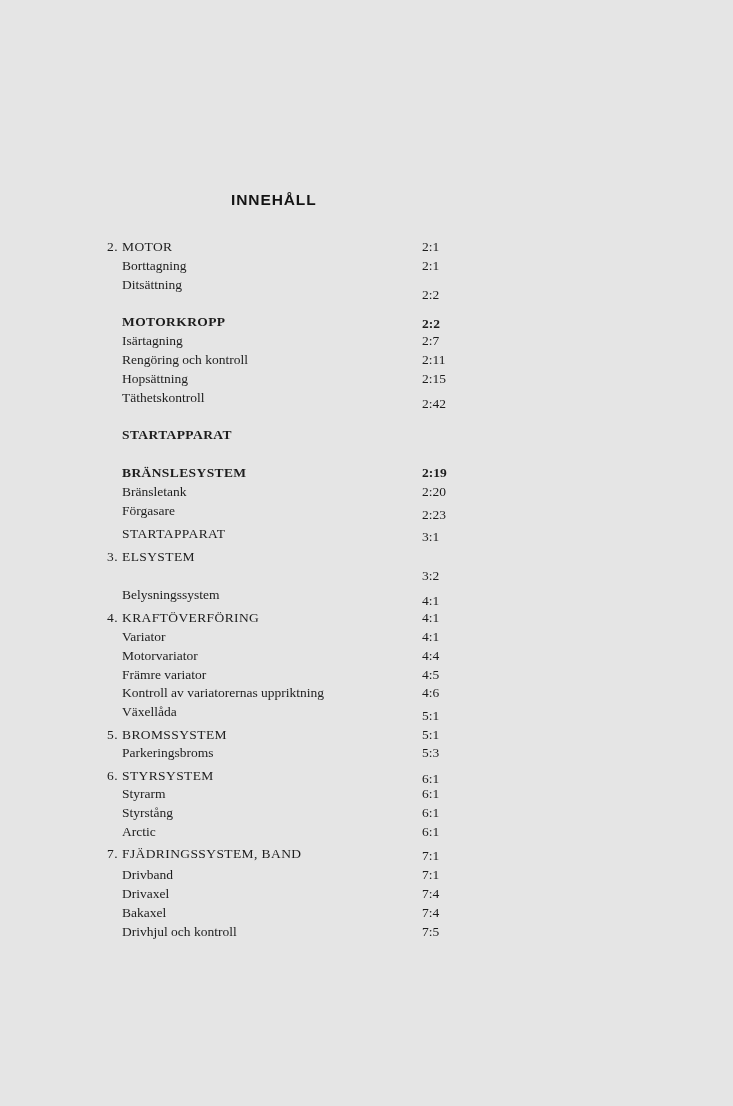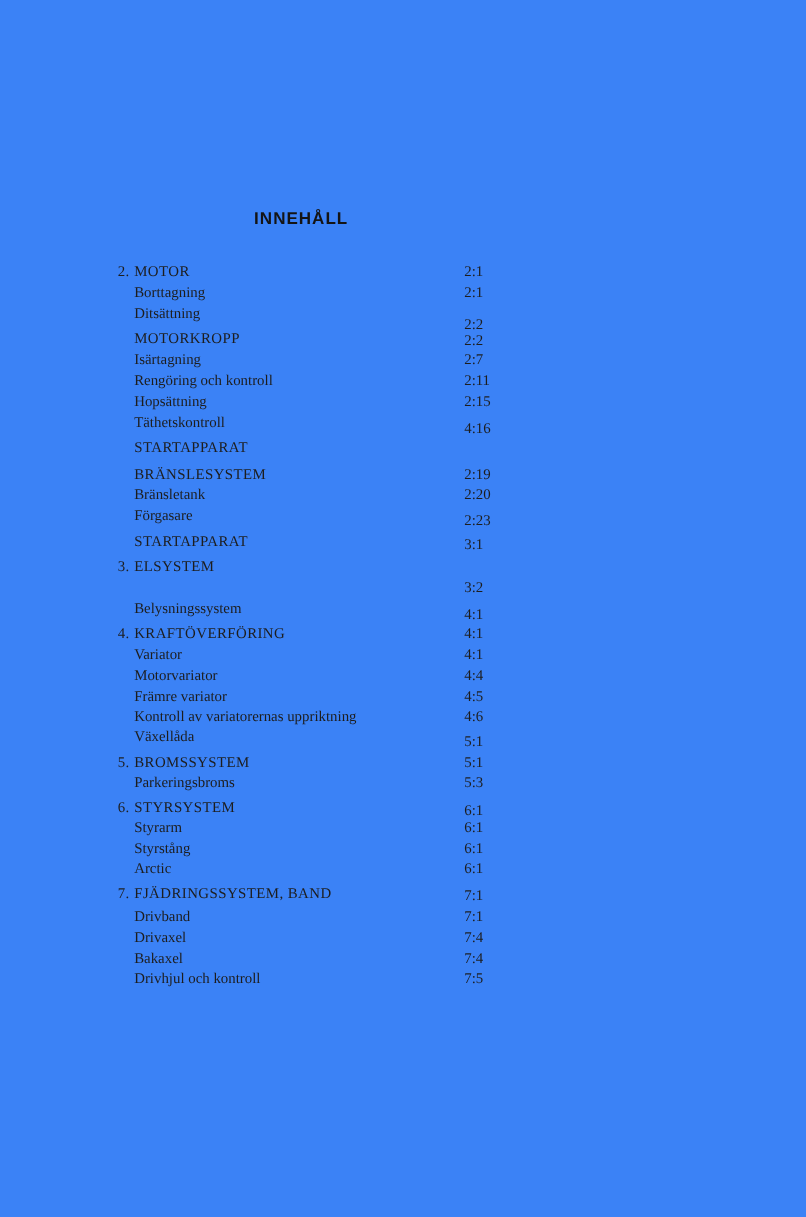--- a/index.html
+++ b/index.html
@@ -1,20 +1,20 @@
 <!DOCTYPE html>
 <html><head>
 <meta charset="utf-8">
 <style>
   html, body { margin: 0; padding: 0; background: #ffffff; }
   .page {
     position: relative;
     width: 733px;
     height: 1106px;
-    background: #3b82f6;
+    background: #e5e5e5;
     overflow: hidden;
     font-family: "Liberation Serif", serif;
     color: #1d1d1d;
   }
   .title {
     position: absolute;
     top: 191px;
     left: 231px;
     font-family: "Liberation Sans", sans-serif;
     font-weight: bold;
@@ -41,21 +41,21 @@
     left: 0;
     top: 0;
   }
   .row .pg {
     position: absolute;
     left: 315px;
     top: 0;
   }
   .caps .label, .caps .num { letter-spacing: 0.4px; }
   
-  .g5  { margin-top: 5px; }
+  .g5  { margin-top: 19px; font-weight: bold; }
   .g45 { margin-top: 4.5px; }
   .g35 { margin-top: 3.5px; }
   .g2  { margin-top: 2px; }
   
   .pg.pd2  { top: 2px; }
   .pg.pd3  { top: 3px; }
   .pg.pd4  { top: 4px; }
   .pg.pd6  { top: 6px; }
   .pg.pd10 { top: 10px; }
 </style>
@@ -99,21 +99,21 @@
       <span class="pg">2:11</span>
     </div>
 
     <div class="row">
       <span class="label">Hopsättning</span>
       <span class="pg">2:15</span>
     </div>
 
     <div class="row">
       <span class="label">Täthetskontroll</span>
-      <span class="pg pd6">4:16</span>
+      <span class="pg pd6">2:42</span>
     </div>
 
     <div class="row caps g5">
       <span class="label">STARTAPPARAT</span>
       <span class="pg"></span>
     </div>
 
     <div class="row caps g5">
       <span class="label">BRÄNSLESYSTEM</span>
       <span class="pg">2:19</span>

